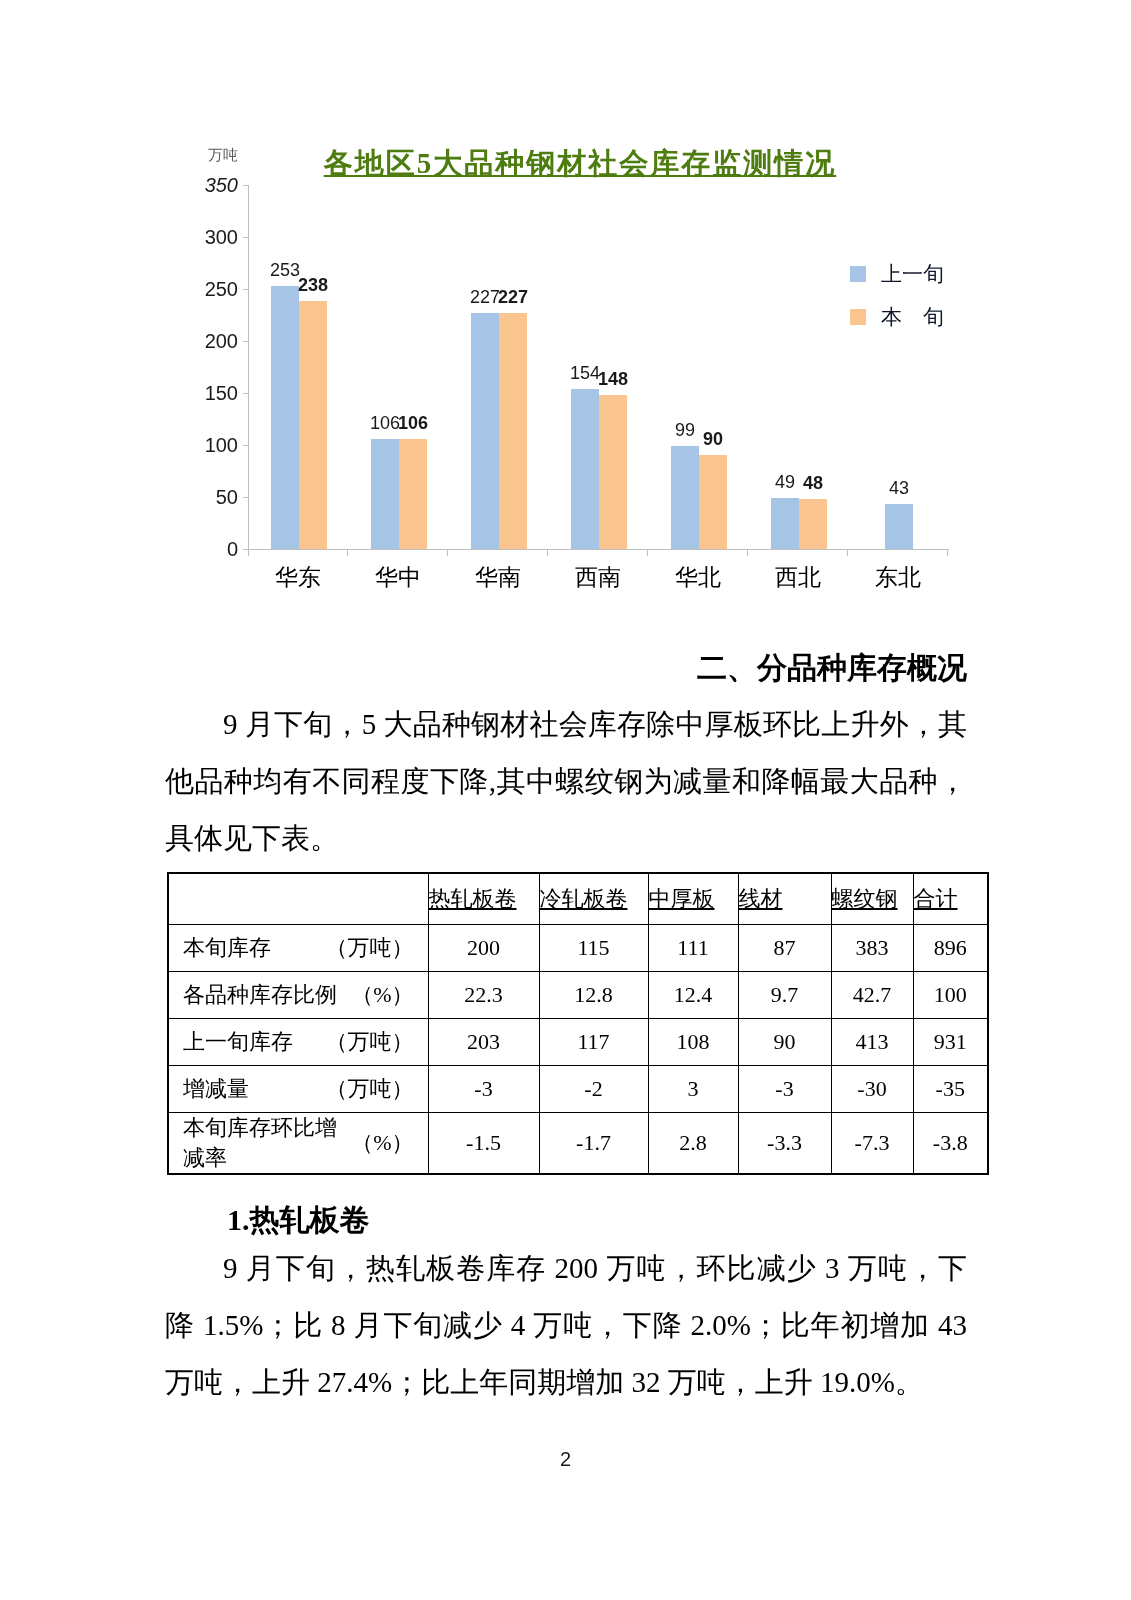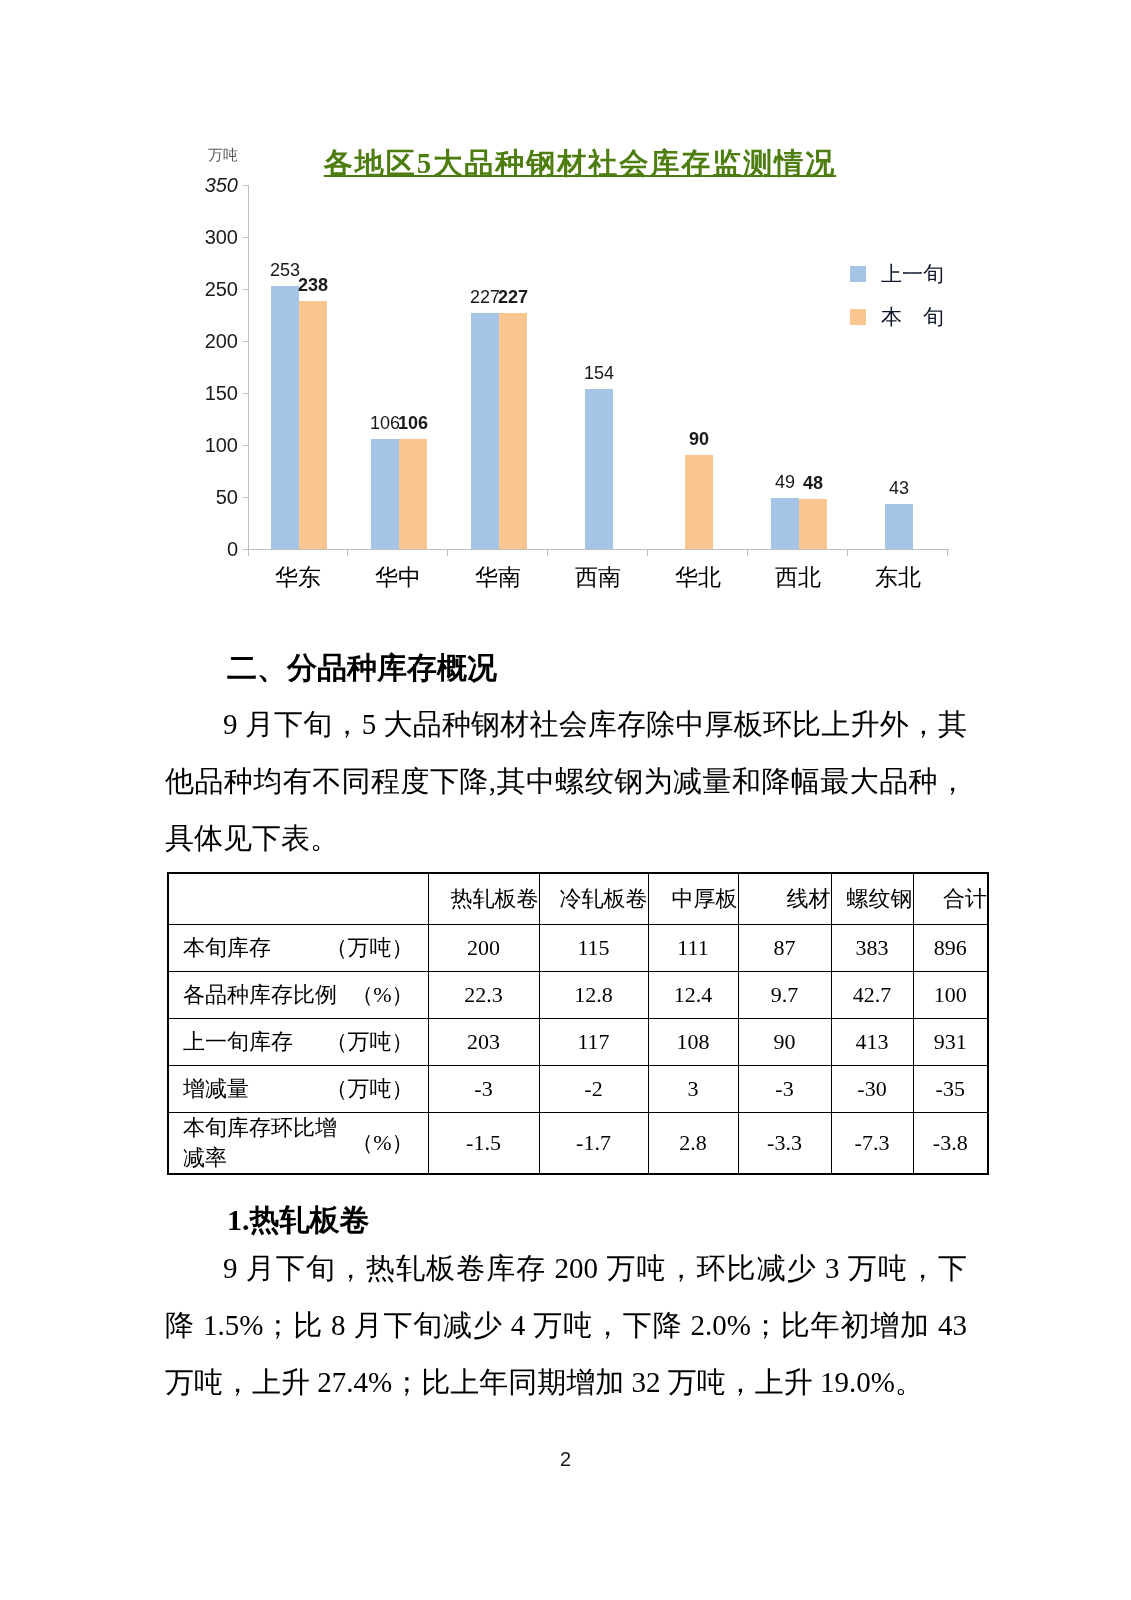--- a/index.html
+++ b/index.html
@@ -36,31 +36,31 @@
   .legend{position:absolute;left:650px;top:122px;}
   .legend-item{display:flex;align-items:center;margin-bottom:15px;}
   .legend-swatch{width:16px;height:16px;margin-right:15px;}
   .legend-label{font-size:21px;color:#0f172a;white-space:pre;}
 
   
   .sec-heading{position:absolute;left:165px;width:802px;margin:0;
     font-size:30px;font-weight:bold;text-indent:62px;white-space:nowrap;}
   .para{position:absolute;left:165px;width:802px;margin:0;
     font-size:29px;line-height:57px;text-align:justify;text-indent:58px;}
-  #heading-overview{top:648px;}
+  #heading-overview{top:648px;text-align:right;}
   #para-overview{top:696px;}
   #heading-hot{top:1200px;}
   #para-hot{top:1240px;}
 
   
   .tbl{position:absolute;left:167px;top:872px;width:820px;
     border-collapse:collapse;table-layout:fixed;border:2px solid #000;
     font-size:22px;}
   .tbl th,.tbl td{border:1px solid #000;padding:0;}
-  .tbl th{font-weight:normal;height:50px;text-align:right;}
+  .tbl th{font-weight:normal;height:50px;text-align:left;text-decoration:underline;}
   .tbl td{height:46px;}
   .tbl td.value-cell{text-align:center;}
   .label-wrap{display:flex;justify-content:space-between;align-items:center;padding:0 14px;}
 
   
   .page-number{position:absolute;left:0;top:1448px;width:100%;text-align:center;
     font-size:20px;font-family:"Liberation Sans",sans-serif;color:#1a1a1a;}
 </style>
 </head>
 <body>
@@ -115,22 +115,30 @@
         <div class="bar-col s1">
           <div class="bar-value">227</div>
           <div class="bar" style="height: 64.8571%; background: rgb(251, 197, 143);"></div>
         </div>
       </div>
       <div class="slot">
         <div class="bar-col s0">
           <div class="bar-value">154</div>
           <div class="bar" style="height: 44%; background: rgb(166, 196, 229);"></div>
         </div>
-      </div>
-      <div class="slot">
+        <div class="bar-col s1">
+          <div class="bar-value">148</div>
+          <div class="bar" style="height: 42.2857%; background: rgb(251, 197, 143);"></div>
+        </div>
+      </div>
+      <div class="slot">
+        <div class="bar-col s0">
+          <div class="bar-value">99</div>
+          <div class="bar" style="height: 28.2857%; background: rgb(166, 196, 229);"></div>
+        </div>
         <div class="bar-col s1">
           <div class="bar-value">90</div>
           <div class="bar" style="height: 25.7143%; background: rgb(251, 197, 143);"></div>
         </div>
       </div>
       <div class="slot">
         <div class="bar-col s0">
           <div class="bar-value">49</div>
           <div class="bar" style="height: 14%; background: rgb(166, 196, 229);"></div>
         </div>

